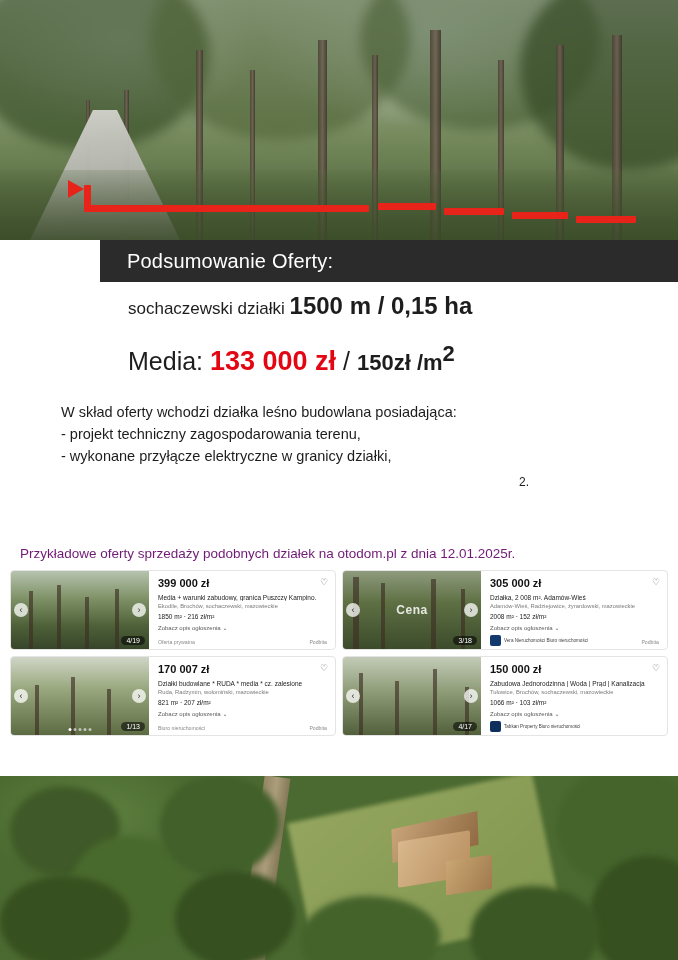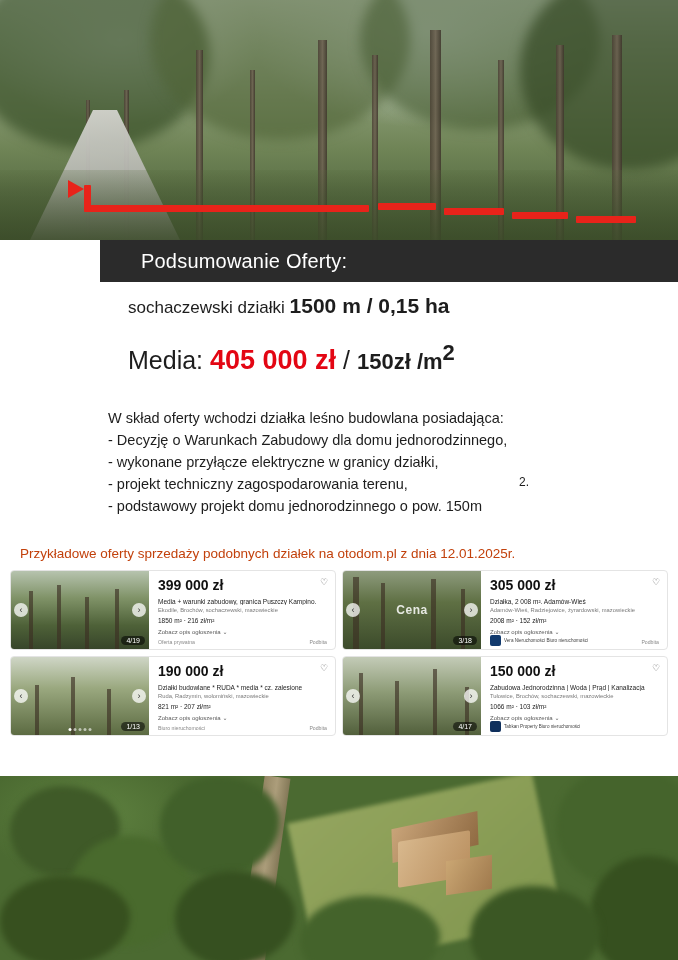--- a/index.html
+++ b/index.html
@@ -67,79 +67,79 @@
     border-right: 16px solid #e8231a;
   }
 
   
   .summary-bar {
     position: absolute;
     left: 100px; top: 240px;
     width: 578px; height: 42px;
     background: #2b2b2b;
     display: flex; align-items: center;
-    padding-left: 41px;
+    padding-left: 27px;
   }
   .summary-bar span {
     color: #ffffff;
     font-size: 20px;
     letter-spacing: .2px;
   }
 
   
   .details { position: absolute; left: 0; top: 282px; width: 678px; }
   .row-line {
     padding-left: 128px;
     font-size: 17px;
     color: #1d1d1d;
     margin-bottom: 6px;
     line-height: 24px;
   }
   .row-line .lbl { font-weight: 400; }
-  .row-line .val { font-weight: bold; font-size: 21px; }
+  .row-line .val { font-weight: bold; font-size: 24px; }
 
   .price-row {
     padding-left: 128px;
     margin-top: 16px;
     font-size: 25px;
     color: #1d1d1d;
     line-height: 34px;
   }
   .price-row .big-red {
     color: #e30613;
     font-weight: bold;
     font-size: 27px;
   }
   .price-row .per {
     font-weight: bold;
     font-size: 22px;
   }
   .price-row sup { font-size: 14px; vertical-align: super; }
 
   .bullets {
-    padding-left: 108px;
-    margin-top: 28px;
+    padding-left: 61px;
+    margin-top: 21px;
     font-size: 14.5px;
     color: #1d1d1d;
     line-height: 22px;
   }
   .bullets div { white-space: nowrap; }
   .sup-mark {
     position: absolute;
     left: 519px; top: 475px;
     font-size: 12px;
     color: #1d1d1d;
   }
 
   
   .otodom-caption {
     position: absolute;
     left: 20px; top: 546px;
     font-size: 13.5px;
-    color: #c2410c;
+    color: #701a75;
   }
   .cards {
     position: absolute;
     left: 10px; top: 570px;
     width: 658px;
     display: grid;
     grid-template-columns: 1fr 1fr;
     grid-template-rows: 80px 80px;
     gap: 6px 6px;
   }
@@ -194,21 +194,21 @@
     transform: translate(-50%,-50%);
     color: rgba(255,255,255,.85);
     font-size: 12px; font-weight: bold; letter-spacing: .5px;
   }
   .card-body {
     flex: 1 1 auto;
     padding: 6px 8px 4px 9px;
     position: relative;
     min-width: 0;
   }
-  .card-price { font-size: 14px; font-weight: bold; color: #111; margin-bottom: 5px; }
+  .card-price { font-size: 11px; font-weight: bold; color: #111; margin-bottom: 5px; }
   .card-title { font-size: 6.5px; color: #222; margin-bottom: 2px; white-space: nowrap; overflow: hidden; text-overflow: ellipsis; }
   .card-loc { font-size: 5.8px; color: #7a7a7a; margin-bottom: 4px; white-space: nowrap; overflow: hidden; text-overflow: ellipsis; }
   .card-meta { font-size: 6.5px; color: #222; margin-bottom: 4px; }
   .card-more { font-size: 6px; color: #5b5b5b; }
   .card-more .chev { font-size: 6px; }
   .card-agency {
     position: absolute; left: 9px; bottom: 4px;
     font-size: 5.2px; color: #8a8a8a;
   }
   .card-promo {
@@ -327,31 +327,29 @@
 </div>
 
 <div class="details">
   <div class="row-line" style="padding-top:12px;">
     <span class="lbl">sochaczewski działki</span>
     <span class="val">1500 m / 0,15 ha</span>
   </div>
 
   <div class="price-row">
     <span>Media:</span>
-    <span class="big-red">405 000 zł</span>
+    <span class="big-red">133 000 zł</span>
     <span>/</span>
     <span class="per">150zł /m</span><sup class="per">2</sup>
   </div>
 
   <div class="bullets">
     <div>W skład oferty wchodzi działka leśno budowlana posiadająca:</div>
-    <div>- Decyzję o Warunkach Zabudowy dla domu jednorodzinnego,</div>
+    <div>- projekt techniczny zagospodarowania terenu,</div>
     <div>- wykonane przyłącze elektryczne w granicy działki,</div>
-    <div>- projekt techniczny zagospodarowania terenu,</div>
-    <div>- podstawowy projekt domu jednorodzinnego o pow. 150m</div>
   </div>
 </div>
 <div class="sup-mark">2.</div>
 
 <div class="otodom-caption">Przykładowe oferty sprzedaży podobnych działek na otodom.pl z dnia 12.01.2025r.</div>
 
 <div class="cards">
 
   <div class="card">
     <div class="card-photo ph-forest-a">
@@ -412,21 +410,21 @@
           <i></i>
           <i></i>
           <i></i>
       </div>
       <div class="photo-nav l">‹</div>
       <div class="photo-nav r">›</div>
       <div class="photo-badge">1/13</div>
     </div>
     <div class="card-body">
       <div class="card-heart">♡</div>
-      <div class="card-price">190 000 zł</div>
+      <div class="card-price">170 007 zł</div>
       <div class="card-title">Działki budowlane * RUDA * media * cz. zalesione</div>
       <div class="card-loc">Ruda, Radzymin, wołomiński, mazowieckie</div>
       <div class="card-meta">821 m² · 207 zł/m²</div>
       <div class="card-more"><span>Zobacz opis ogłoszenia</span> <span class="chev">⌄</span></div>
       <div class="card-agency">Biuro nieruchomości</div>
       <div class="card-promo">Podbita</div>
     </div>
   </div>
 
   <div class="card">

